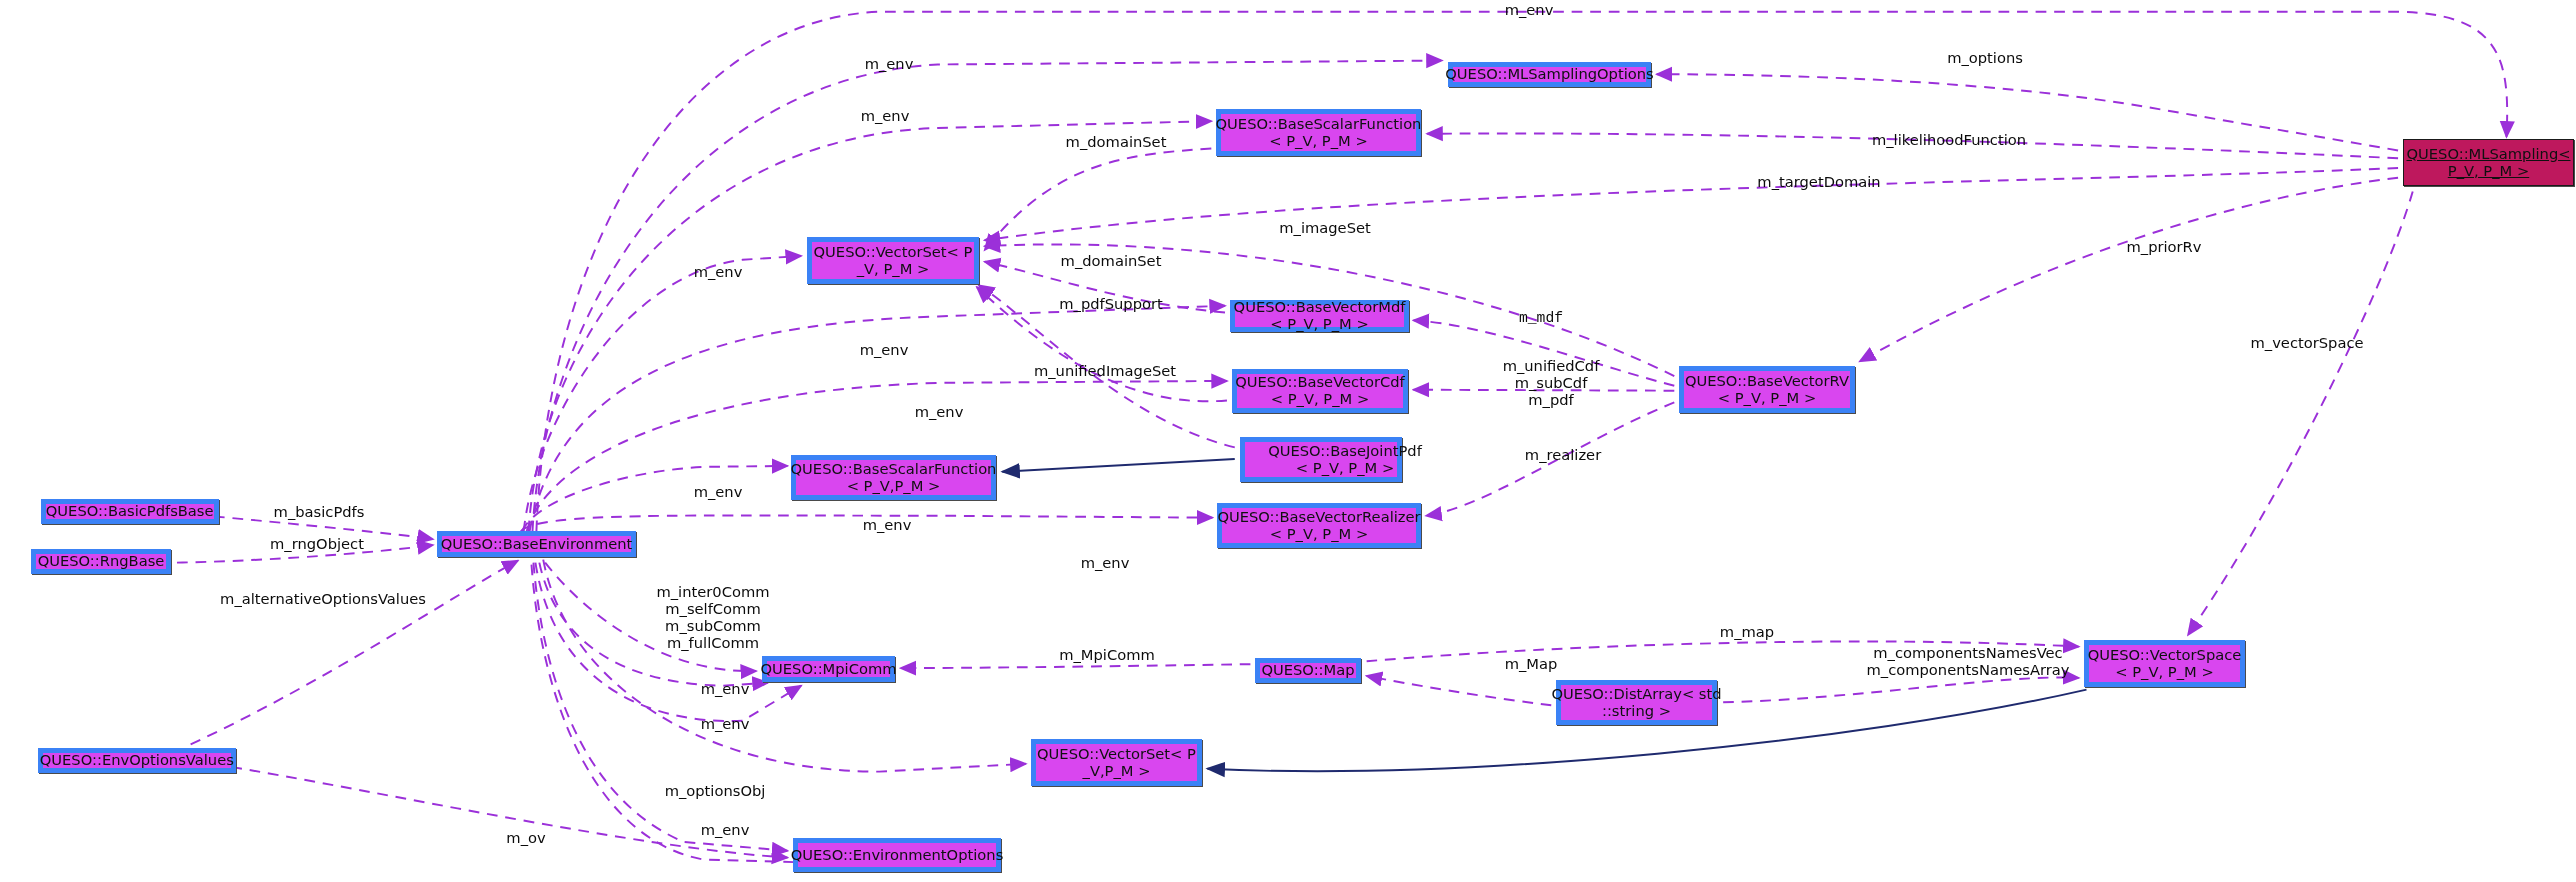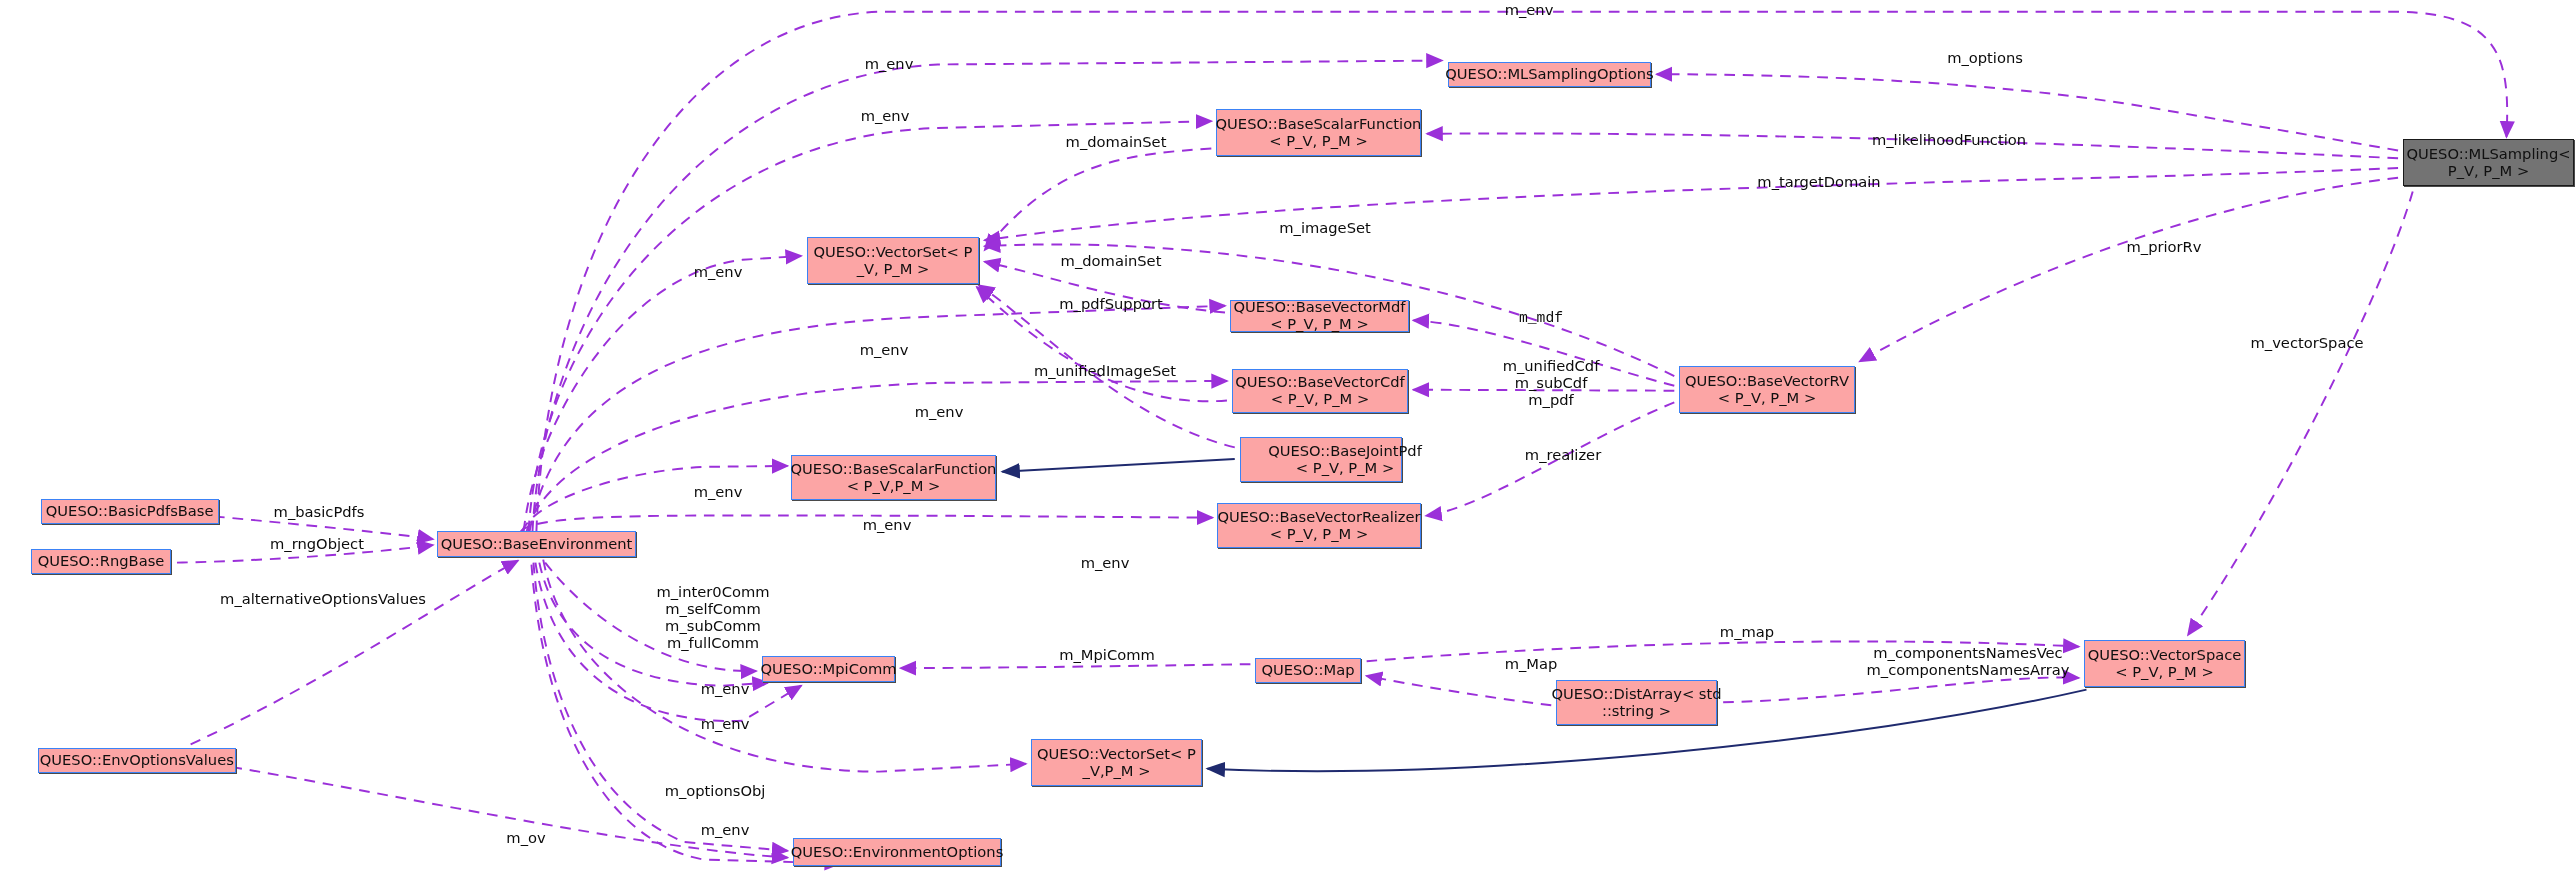--- a/index.html
+++ b/index.html
@@ -1,23 +1,23 @@
 <!DOCTYPE html>
 <html><head>
 <meta charset="utf-8">
 <style>
   html,body{margin:0;padding:0;background:#ffffff;}
   #canvas{position:relative;width:2576px;height:882px;background:#ffffff;
           font-family:"DejaVu Sans","Liberation Sans",sans-serif;overflow:hidden;}
   svg#edges{position:absolute;left:0;top:0;width:2576px;height:882px;}
-  .node{position:absolute;box-sizing:border-box;border:1px solid #3b82f6;
-        background:#fca5a5;display:flex;align-items:center;justify-content:center;
+  .node{position:absolute;box-sizing:border-box;border:5px solid #3b82f6;
+        background:#d946ef;display:flex;align-items:center;justify-content:center;
         text-align:center;line-height:1.15;color:#101010;font-size:14.7px;
         box-shadow:1px 1px 0 #4a4a4a;}
-  .node.hl{background:#737373;border:1px solid #1a1a1a;}
+  .node.hl{background:#be185d;border:1px solid #1a1a1a;text-decoration:underline;}
   .node span{display:block;white-space:pre;}
   .elabel{position:absolute;font-size:14.7px;color:#0b0b0b;white-space:pre;
           text-align:center;line-height:1.15;transform:translate(-50%,-50%);}
 </style>
 </head>
 <body>
 
 <div id="canvas">
 
   <svg id="edges" viewBox="0 0 2637 903">
@@ -190,21 +190,21 @@
   <div class="node" style="left:2084px;top:640px;width:161px;height:47px;">
     <span>QUESO::VectorSpace
 &lt; P_V, P_M &gt;</span>
     </div>
 
   <div class="node" style="left:1031px;top:739px;width:171px;height:47px;">
     <span>QUESO::VectorSet&lt; P
 _V,P_M &gt;</span>
     </div>
 
-  <div class="node" style="left:793px;top:838px;width:208px;height:28px;">
+  <div class="node" style="left:793px;top:838px;width:208px;height:34px;">
     <span>QUESO::EnvironmentOptions</span>
     </div>
 
   <div class="elabel" style="left:1529px;top:9.8px;">m_env</div>
   <div class="elabel" style="left:1985px;top:58px;">m_options</div>
   <div class="elabel" style="left:889px;top:64px;">m_env</div>
   <div class="elabel" style="left:885px;top:116px;">m_env</div>
   <div class="elabel" style="left:1949px;top:140px;">m_likelihoodFunction</div>
   <div class="elabel" style="left:1116px;top:142px;">m_domainSet</div>
   <div class="elabel" style="left:1819px;top:182px;">m_targetDomain</div>

